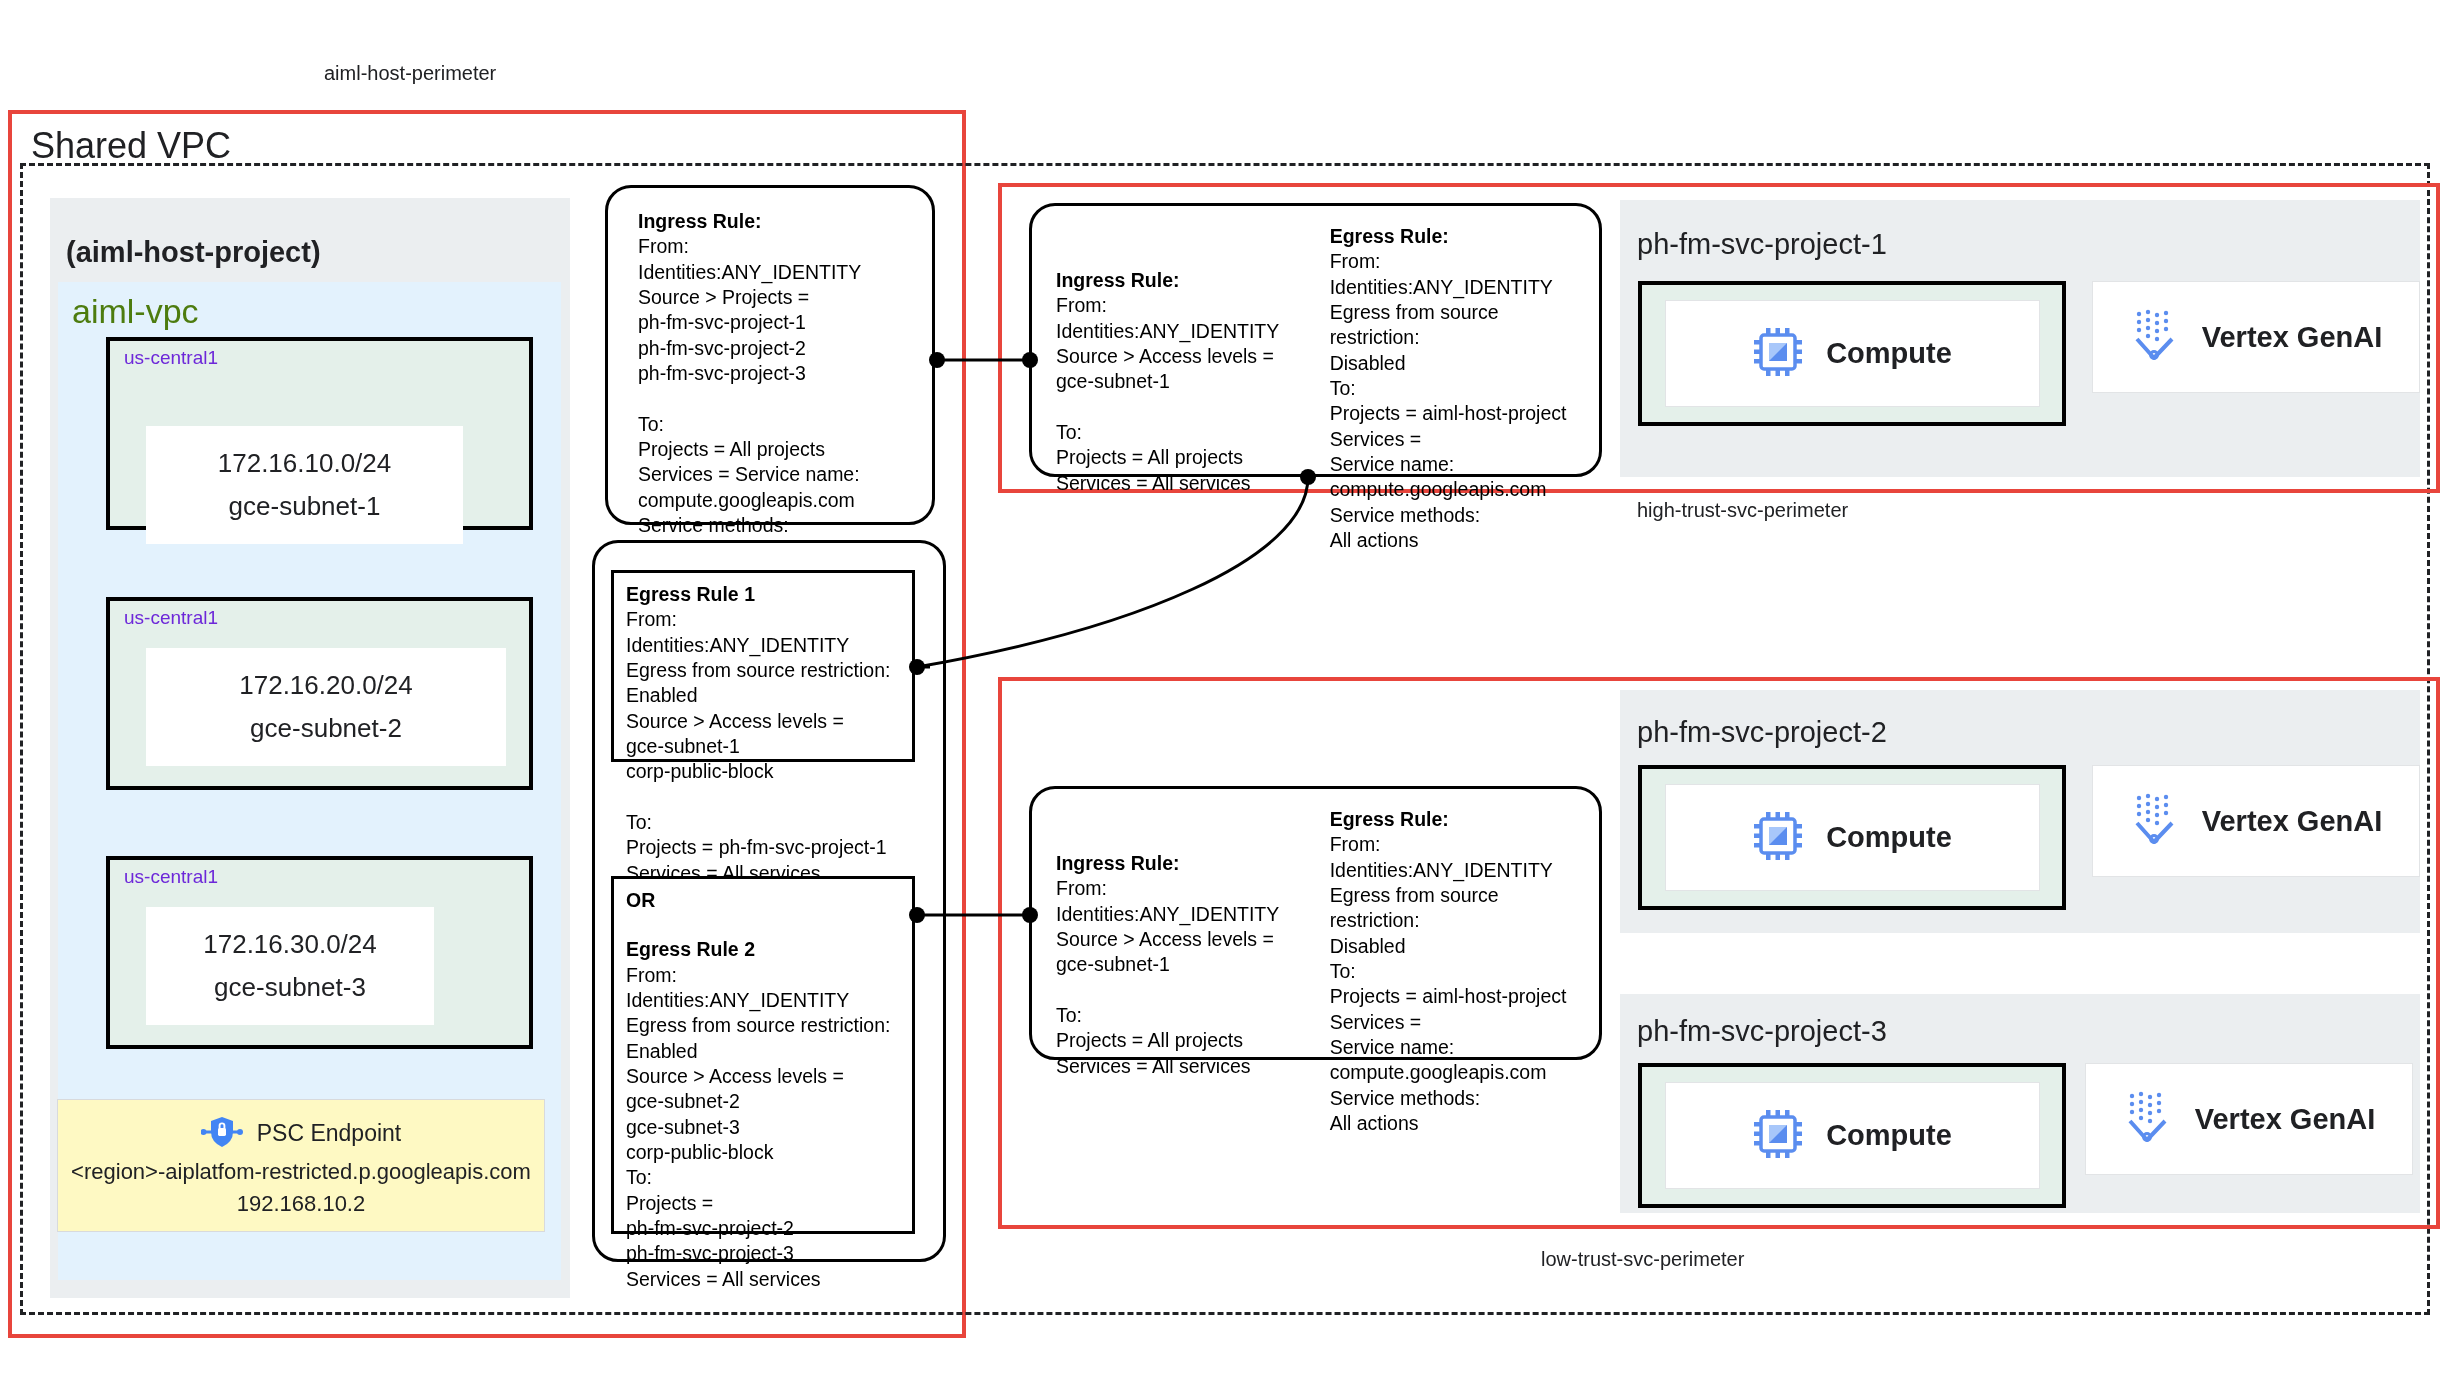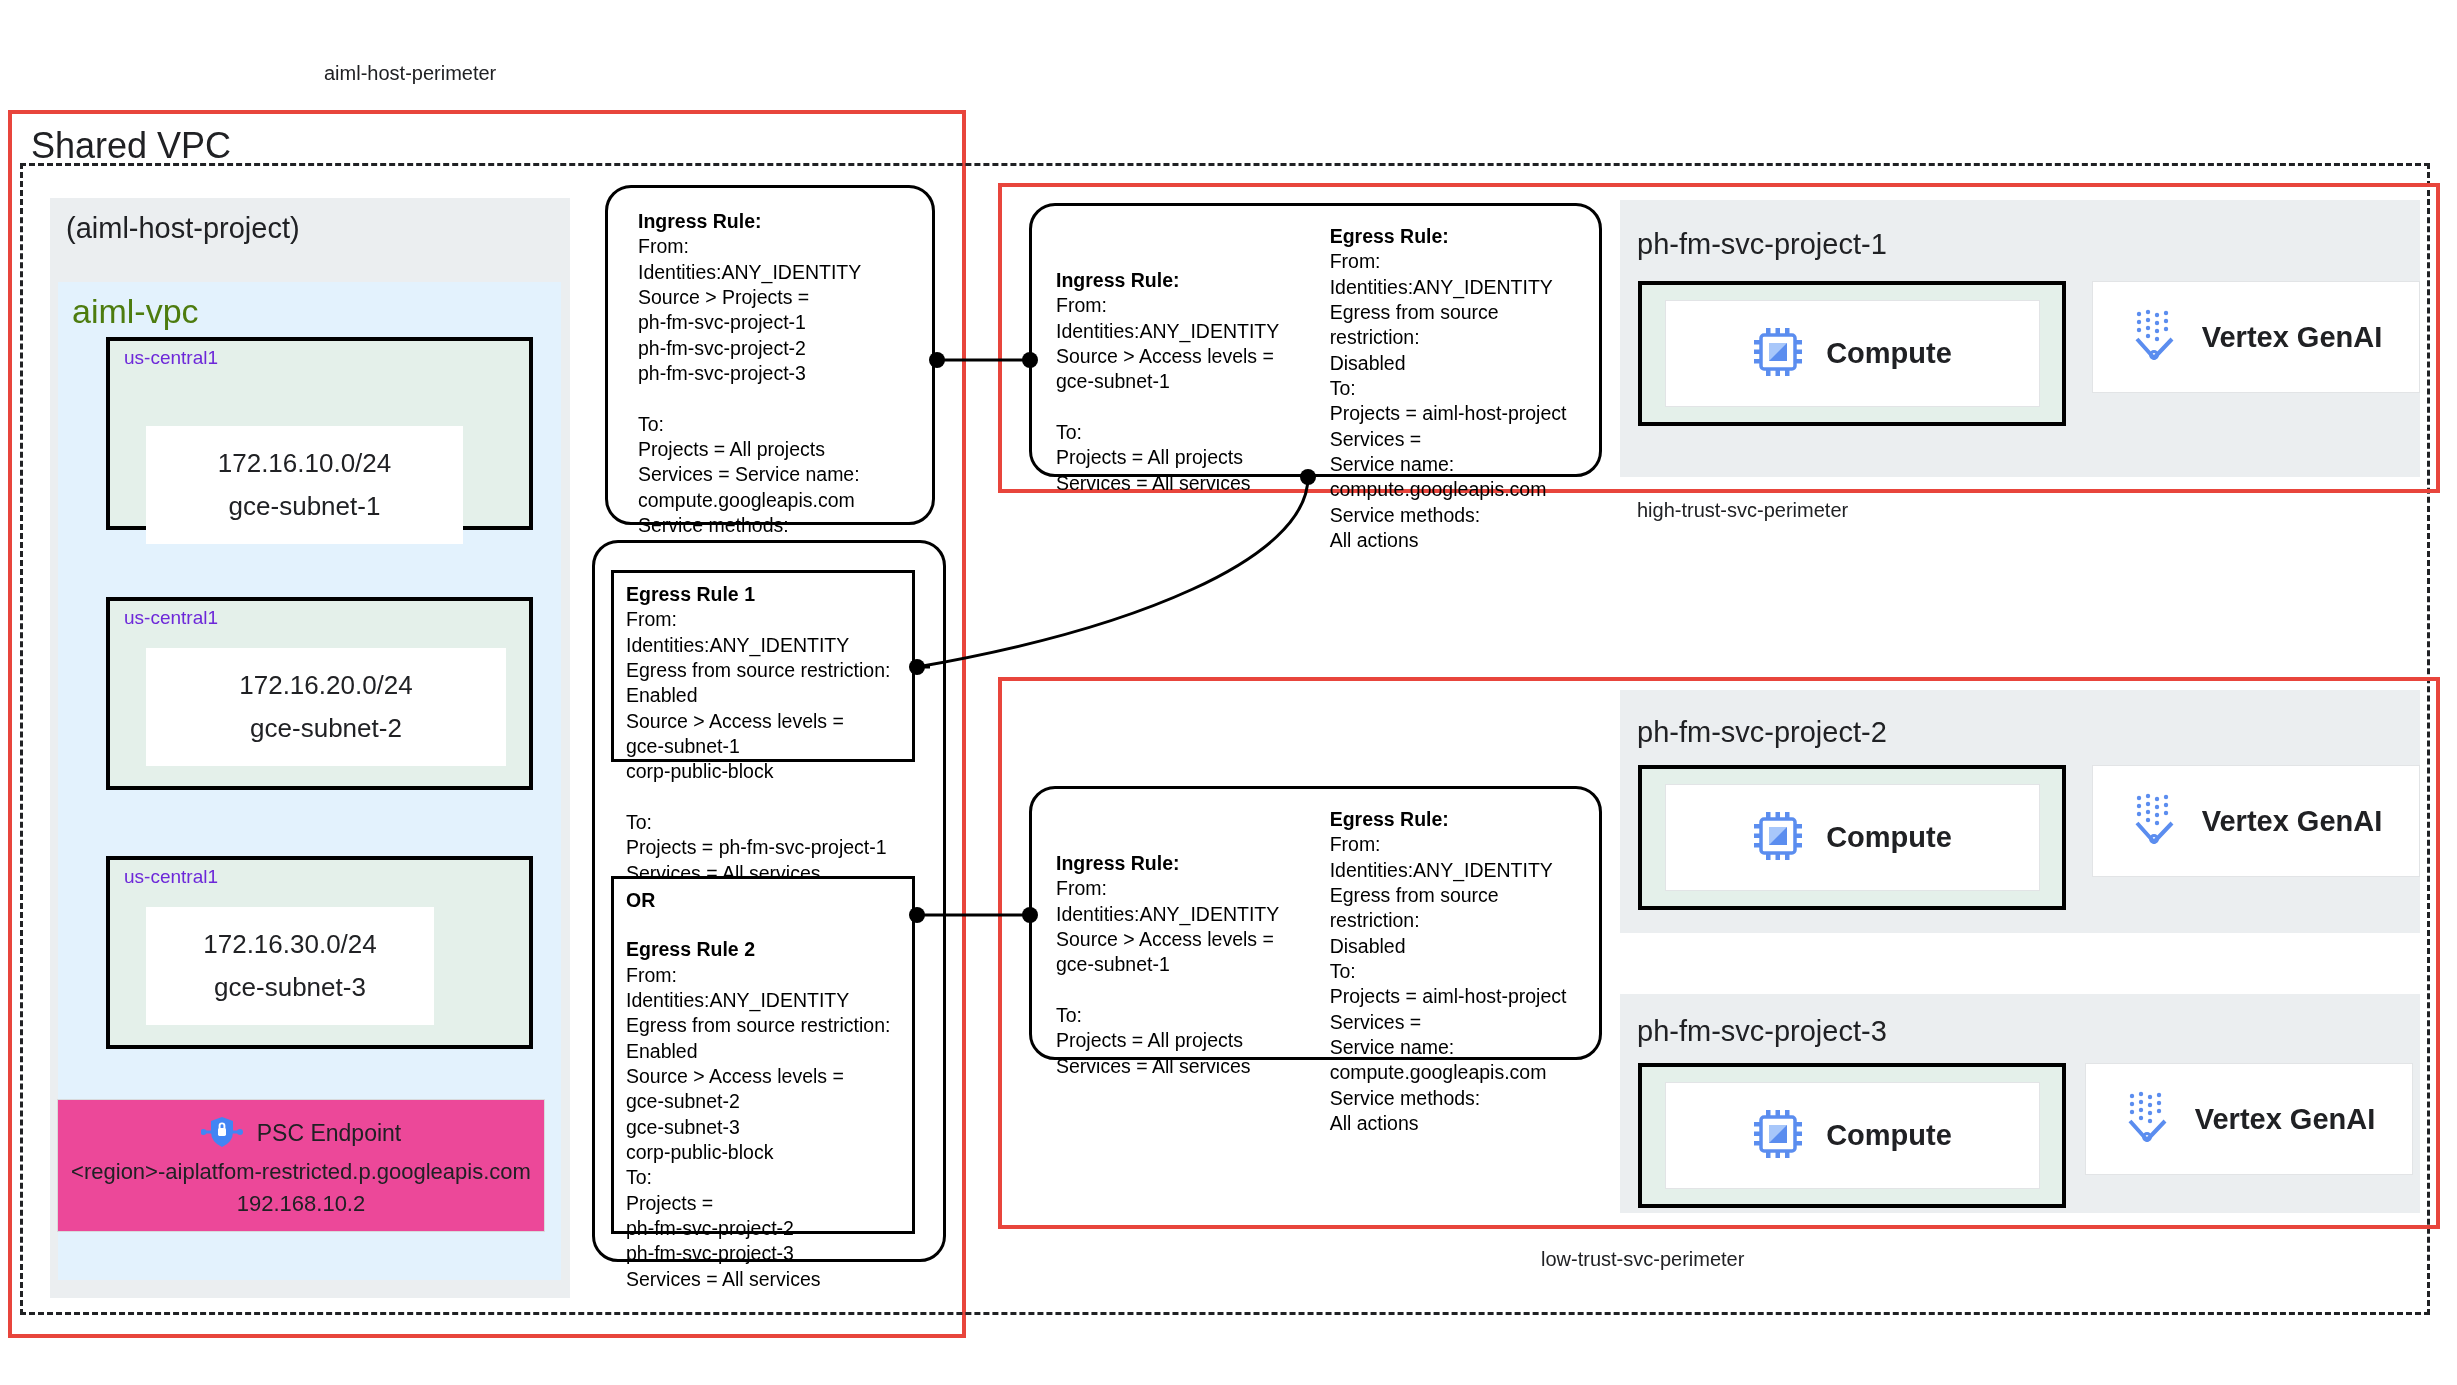--- a/index.html
+++ b/index.html
@@ -26,21 +26,21 @@
   .vpc-panel{background:#E3F2FD;}
   .vpc-title{font-size:34px;color:#4d7c0f;}
 
   
   .subnet-box{border:4px solid #000;background:#E4F0EA;}
   .subnet-region{font-size:19px;color:#6d28d9;}
   .subnet-inner{background:#fff;display:flex;flex-direction:column;align-items:center;justify-content:center;gap:12px;}
   .subnet-cidr,.subnet-name{font-size:26px;color:#202124;}
 
   
-  .psc-box{background:#ec4899;border:1px solid #d8dadc;display:flex;flex-direction:column;
+  .psc-box{background:#fef9c3;border:1px solid #d8dadc;display:flex;flex-direction:column;
            align-items:center;justify-content:center;gap:6px;}
   .psc-row1{display:flex;align-items:center;gap:14px;}
   .psc-label{font-size:23px;color:#202124;}
   .psc-host{font-size:22px;color:#202124;}
   .psc-ip{font-size:22px;color:#202124;}
 
   
   .bubble{border:3px solid #000;border-radius:26px;background:#fff;}
   .rule-box{border:3px solid #000;background:#fff;}
   .rule{font-size:19.5px;line-height:1.30;color:#000;white-space:pre-line;}
@@ -67,21 +67,21 @@
 
   <div class="abs perimeter-label" style="left:324px;top:62px;">aiml-host-perimeter</div>
 
   <div class="abs red-box" style="left:8px;top:110px;width:958px;height:1228px;"></div>
 
   <div class="abs dashed-box" style="left:20px;top:163px;width:2410px;height:1152px;"></div>
 
   <div class="abs" style="left:31px;top:125px;font-size:36px;">Shared VPC</div>
 
   <div class="abs grey-panel" style="left:50px;top:198px;width:520px;height:1100px;"></div>
-  <div class="abs panel-title" style="left:66px;top:212px;">(aiml-host-project)</div>
+  <div class="abs panel-title" style="left:66px;top:236px;font-weight:bold;">(aiml-host-project)</div>
 
   <div class="abs vpc-panel" style="left:58px;top:282px;width:503px;height:998px;"></div>
   <div class="abs vpc-title" style="left:72px;top:292px;">aiml-vpc</div>
 
   <div class="abs subnet-box" style="left:106px;top:337px;width:427px;height:193px;">
     <div style="position:absolute;left:14px;top:6px;" class="subnet-region">us-central1</div>
     <div class="subnet-inner" style="position:absolute;left:36px;top:47px;width:317px;height:118px;margin-top:38px;">
       <div class="subnet-cidr">172.16.10.0/24</div>
       <div class="subnet-name">gce-subnet-1</div>
     </div>

